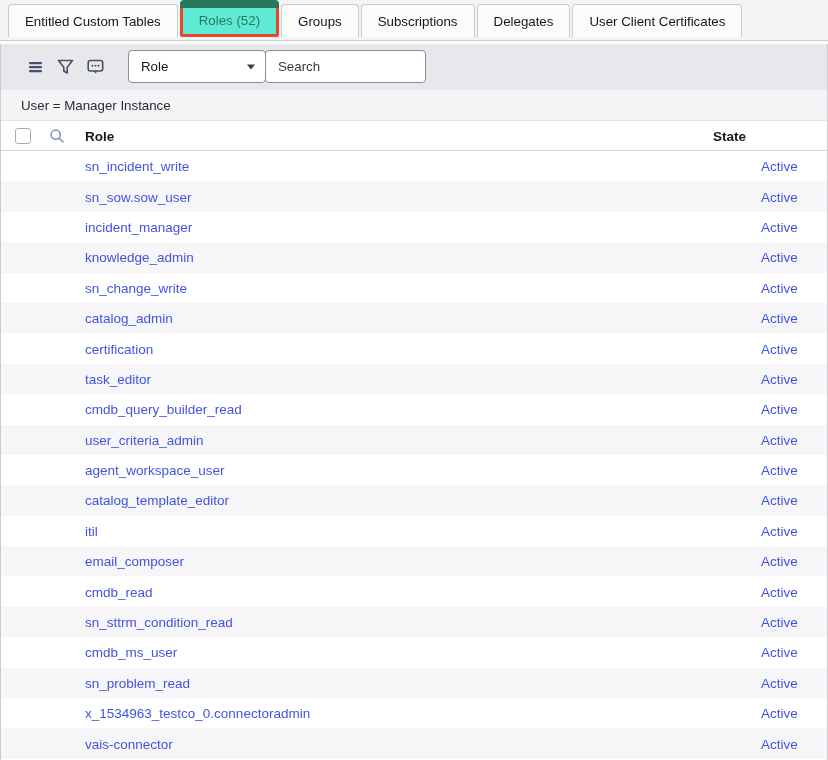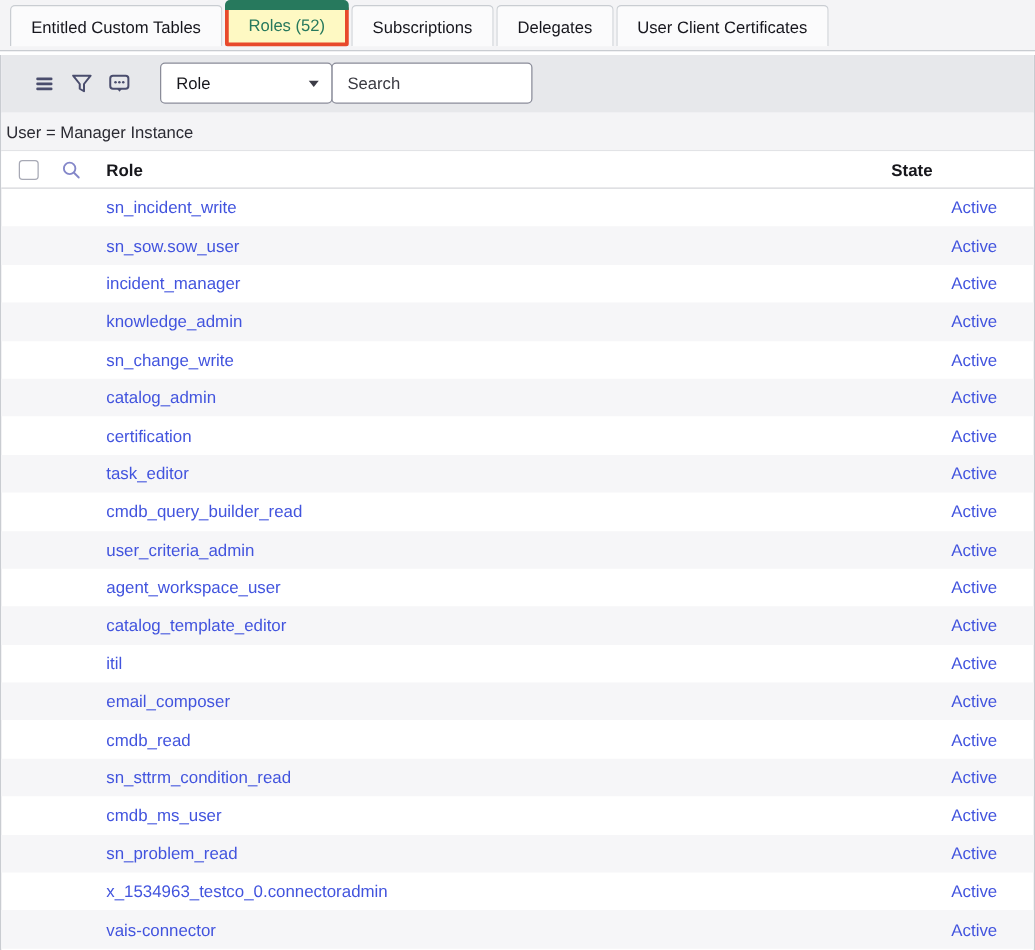--- a/index.html
+++ b/index.html
@@ -33,21 +33,21 @@
     display:flex;
     align-items:center;
     font-size:13.3px;
     color:#16161d;
     white-space:nowrap;
     cursor:pointer;
     position:relative;
     margin-bottom:-1px;
   }
   .tab.active {
-    background:#fef9c3;
+    background:#5eead4;
     border:3px solid var(--highlight-orange,#e8492b);
     border-radius:2px;
     height:32px;
     color:var(--tab-green,#27795d);
     font-weight:400;
     z-index:2;
   }
   .tab .tab-topbar { display:none; }
   .tab.active .tab-topbar {
     display:block;
@@ -121,21 +121,21 @@
     outline:none;
   }
   .search-input::placeholder { color:#3a3a42; opacity:1; }
 
   
   .breadcrumb {
     height:31px;
     background:#f4f4f6;
     border-bottom:1px solid #e2e3e6;
     display:flex; align-items:center;
-    padding-left:4px;
+    padding-left:20px;
     font-size:13.3px;
     color:#2b2b33;
   }
   .breadcrumb span { cursor:pointer; }
 
   
   .grid-header {
     height:30px;
     background:#fff;
     border-bottom:1px solid #d5d6da;
@@ -179,20 +179,24 @@
 <div class="page">
 
   <div class="tabbar" id="tabbar">
       <div class="tab">
 
       <span class="tab-label">Entitled Custom Tables</span>
     </div>
       <div class="tab active">
       <span class="tab-topbar"></span>
       <span class="tab-label">Roles (52)</span>
+    </div>
+      <div class="tab">
+
+      <span class="tab-label">Groups</span>
     </div>
       <div class="tab">
 
       <span class="tab-label">Subscriptions</span>
     </div>
       <div class="tab">
 
       <span class="tab-label">Delegates</span>
     </div>
       <div class="tab">

